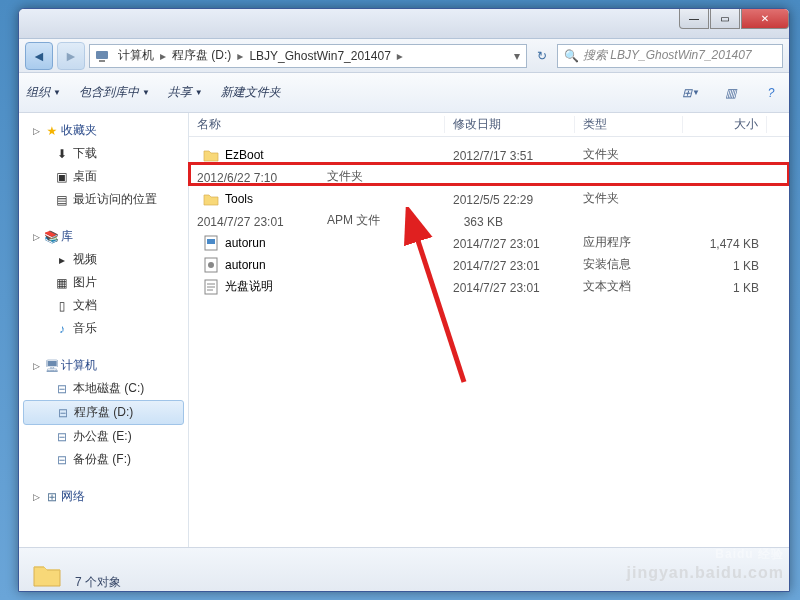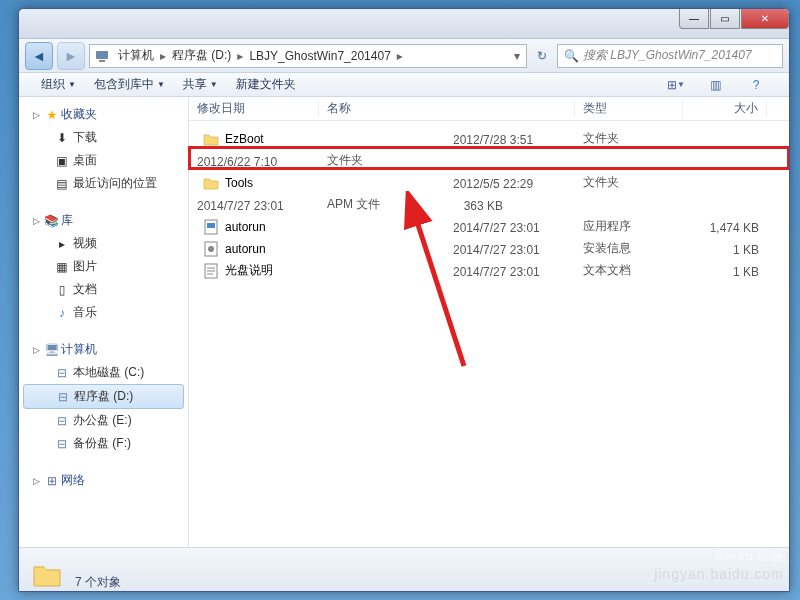--- a/index.html
+++ b/index.html
@@ -19,21 +19,21 @@
     .nav-btn { width: 28px; height: 28px; border-radius: 4px; background: linear-gradient(to bottom, #cfe3f7, #a9cbed); border: 1px solid #7fa8d4; display: flex; align-items: center; justify-content: center; color: #2a5a8a; font-size: 14px; }
     .nav-btn.fwd { opacity: 0.5; }
     .breadcrumb { flex: 1; height: 24px; background: #fff; border: 1px solid #a6b8cc; display: flex; align-items: center; padding: 0 4px; font-size: 12px; }
     .bc-icon { width: 16px; height: 16px; margin-right: 4px; }
     .bc-part { padding: 0 4px; color: #333; }
     .bc-sep { color: #666; padding: 0 2px; }
     .bc-refresh { width: 22px; text-align: center; color: #3a6ba0; }
     .searchbox { width: 226px; height: 24px; background: #fff; border: 1px solid #a6b8cc; display: flex; align-items: center; padding: 0 6px; color: #888; font-style: italic; }
     .search-icon { margin-right: 4px; font-style: normal; color: #5a7ba0; }
     
-    .toolbar { height: 24px; background: linear-gradient(to bottom, #f9fbfd, #e9eff7); border-bottom: 1px solid #d0d8e4; display: flex; align-items: center; padding: 0 22px; gap: 18px; color: #2a3a5a; }
+    .toolbar { height: 40px; background: linear-gradient(to bottom, #f9fbfd, #e9eff7); border-bottom: 1px solid #d0d8e4; display: flex; align-items: center; padding: 0 7px; gap: 18px; color: #2a3a5a; font-style: italic; }
     .tb-item { display: flex; align-items: center; gap: 3px; }
     .tb-drop { font-size: 8px; }
     .tb-spacer { flex: 1; }
     .tb-icon { width: 22px; height: 20px; border: 1px solid transparent; display: flex; align-items: center; justify-content: center; color: #4a6a9a; }
     
     .content { flex: 1; display: flex; overflow: hidden; }
     
     .sidebar { width: 170px; background: #fff; border-right: 1px solid #dde4ec; overflow-y: auto; padding: 6px 0; }
     .sb-group { margin-bottom: 14px; }
     .sb-head { display: flex; align-items: center; padding: 3px 6px 3px 14px; color: #2a4a8a; font-size: 12px; }
@@ -64,21 +64,21 @@
     .folder-svg { width: 16px; height: 14px; }
     .file-svg { width: 14px; height: 16px; }
     
     .arrow-annotation { position: absolute; left: 180px; top: 70px; pointer-events: none; }
     
     .statusbar { height: 44px; background: linear-gradient(to bottom, #f2f6fb, #e4eaf2); border-top: 1px solid #d0d8e4; display: flex; align-items: flex-end; padding: 0 12px; gap: 12px; }
     .status-ico { width: 32px; height: 32px; }
     .status-text { color: #3a4a6a; }
     
     .watermark { position: absolute; right: 16px; bottom: 18px; color: rgba(255,255,255,0.4); font-size: 22px; font-weight: bold; letter-spacing: 1px; text-align: right; }
-    .watermark .sub { font-size: 14px; font-weight: normal; display: block; color: rgba(200,200,200,0.5); }
+    .watermark .sub { font-size: 16px; font-weight: bold; display: block; color: rgba(200,200,200,0.5); }
     
     .ico-star { color: #f5b301; }
     .ico-disk { color: #6a8ab0; }
     .ico-net { color: #5a7a9a; }
   </style>
 </head>
 <body>
 
 <div class="window">
 
@@ -210,22 +210,22 @@
         <div class="sb-head">
             <span class="tri">▷</span>
             <span class="ico ico-net">⊞</span>
             <span>网络</span>
           </div>
       </div>
     </div>
 
     <div class="filelist">
       <div class="col-headers">
+        <div class="col name">名称</div>
         <div class="col date">修改日期</div>
-        <div class="col name">名称</div>
         <div class="col type">类型</div>
         <div class="col size">大小</div>
       </div>
       <div class="rows" id="rows">
         <svg class="arrow-annotation" width="120" height="180">
           <defs>
               <marker id="ah" markerWidth="8" markerHeight="8" refX="6" refY="3" orient="auto">
                 <polygon points="0 0, 8 3, 0 6" fill="#e02020"></polygon>
               </marker>
             </defs>
@@ -233,21 +233,21 @@
         </svg>
       <div class="row">
             <div class="cell name">
               <span class="file-ico">
                 <svg class="folder-svg" viewBox="0 0 16 14">
                   <path d="M1 3 h5 l2 2 h7 v8 H1 z" fill="#f8d878" stroke="#d8b050" stroke-width="0.7"></path>
                 </svg>
               </span>
               <span>EzBoot</span>
             </div>
-            <div class="cell date">2012/7/28 3:51</div>
+            <div class="cell date">2012/7/17 3:51</div>
             <div class="cell type">文件夹</div>
             <div class="cell size"></div>
           </div>
           <div class="row highlighted">
             <div class="cell date">2012/6/22 7:10</div>
             <div class="cell type">文件夹</div>
             <div class="cell size"></div>
           </div>
           <div class="row">
             <div class="cell name">

